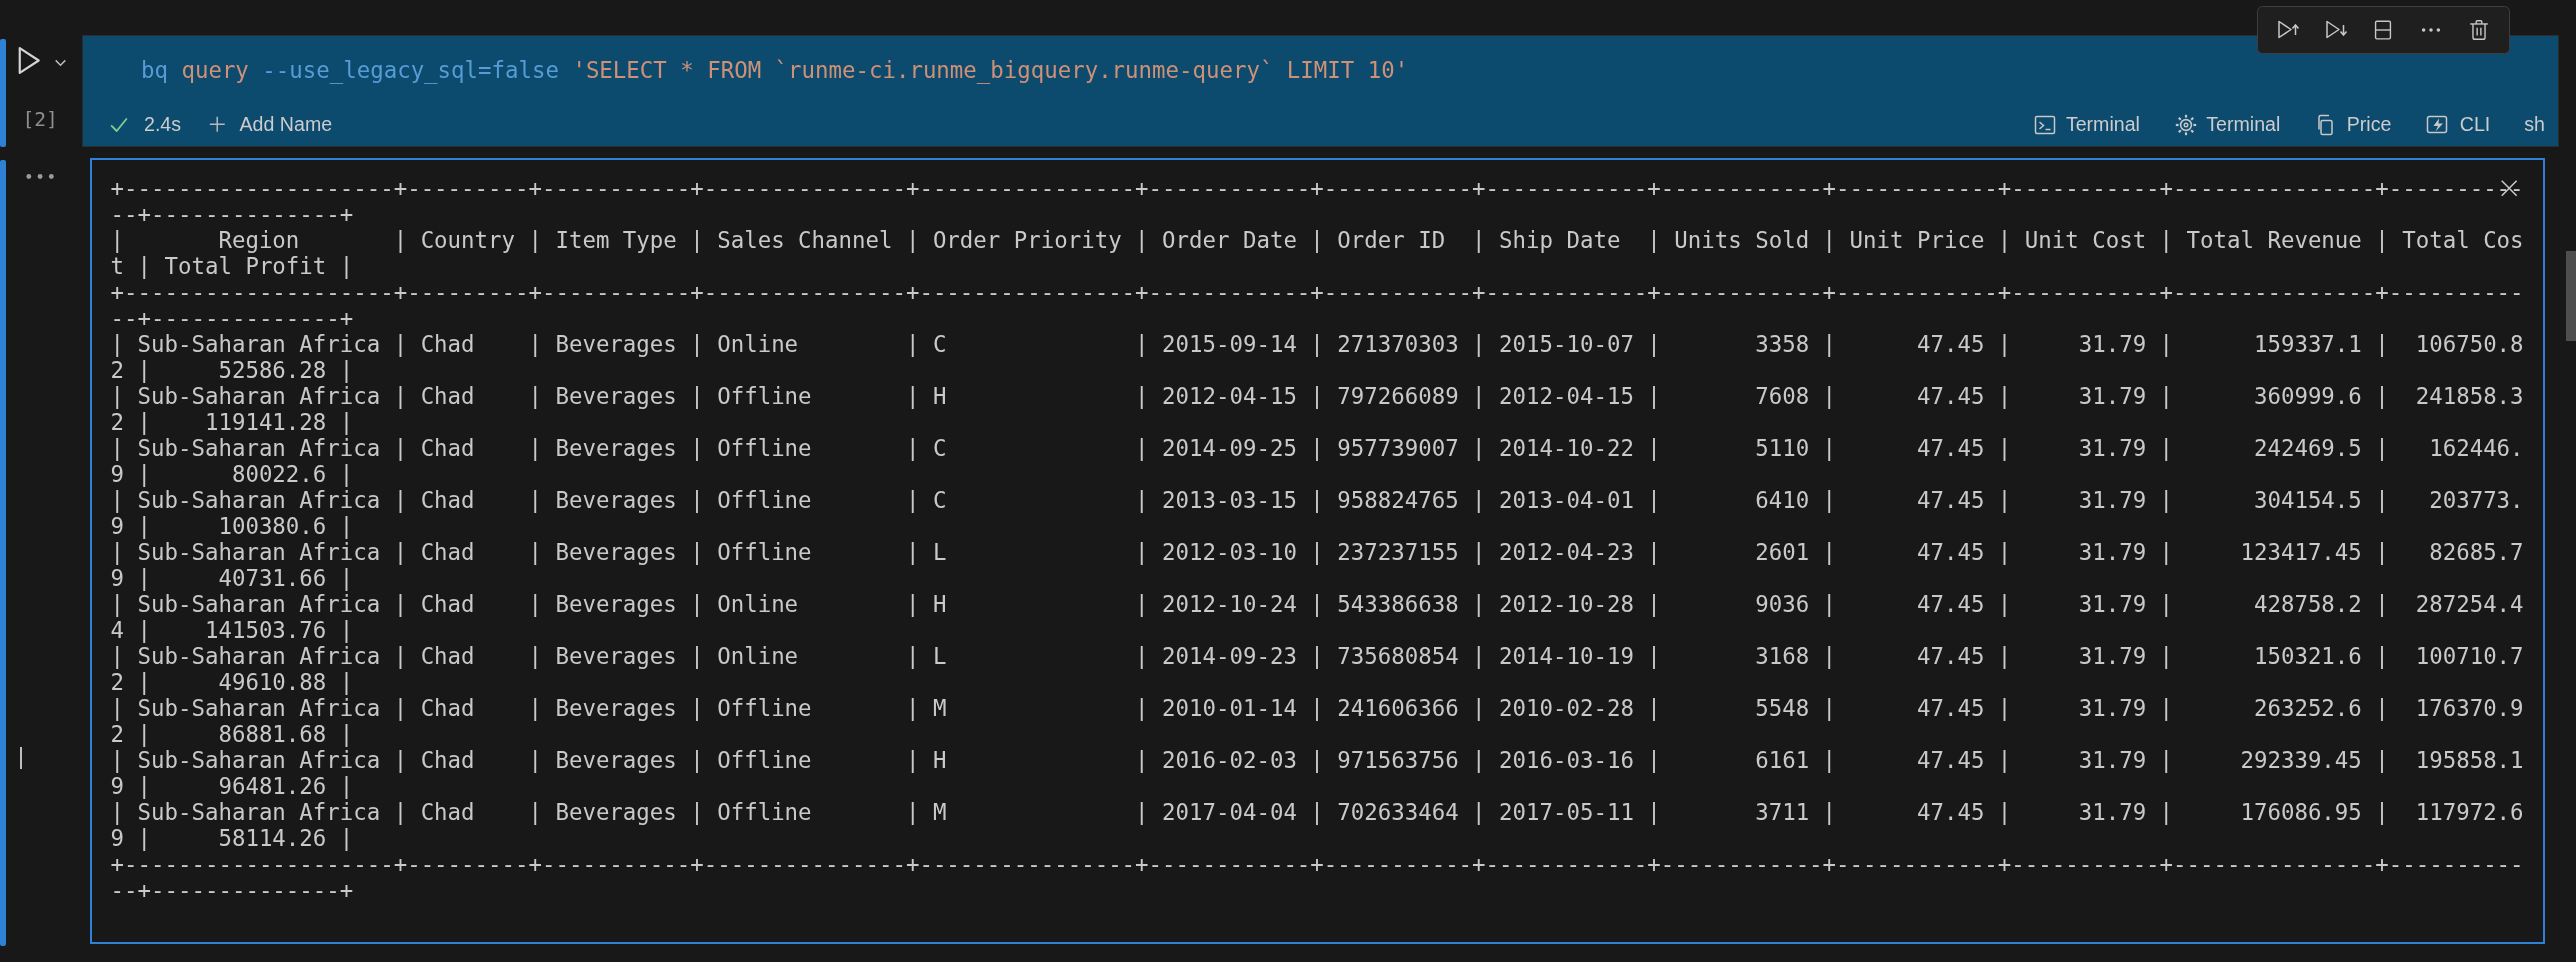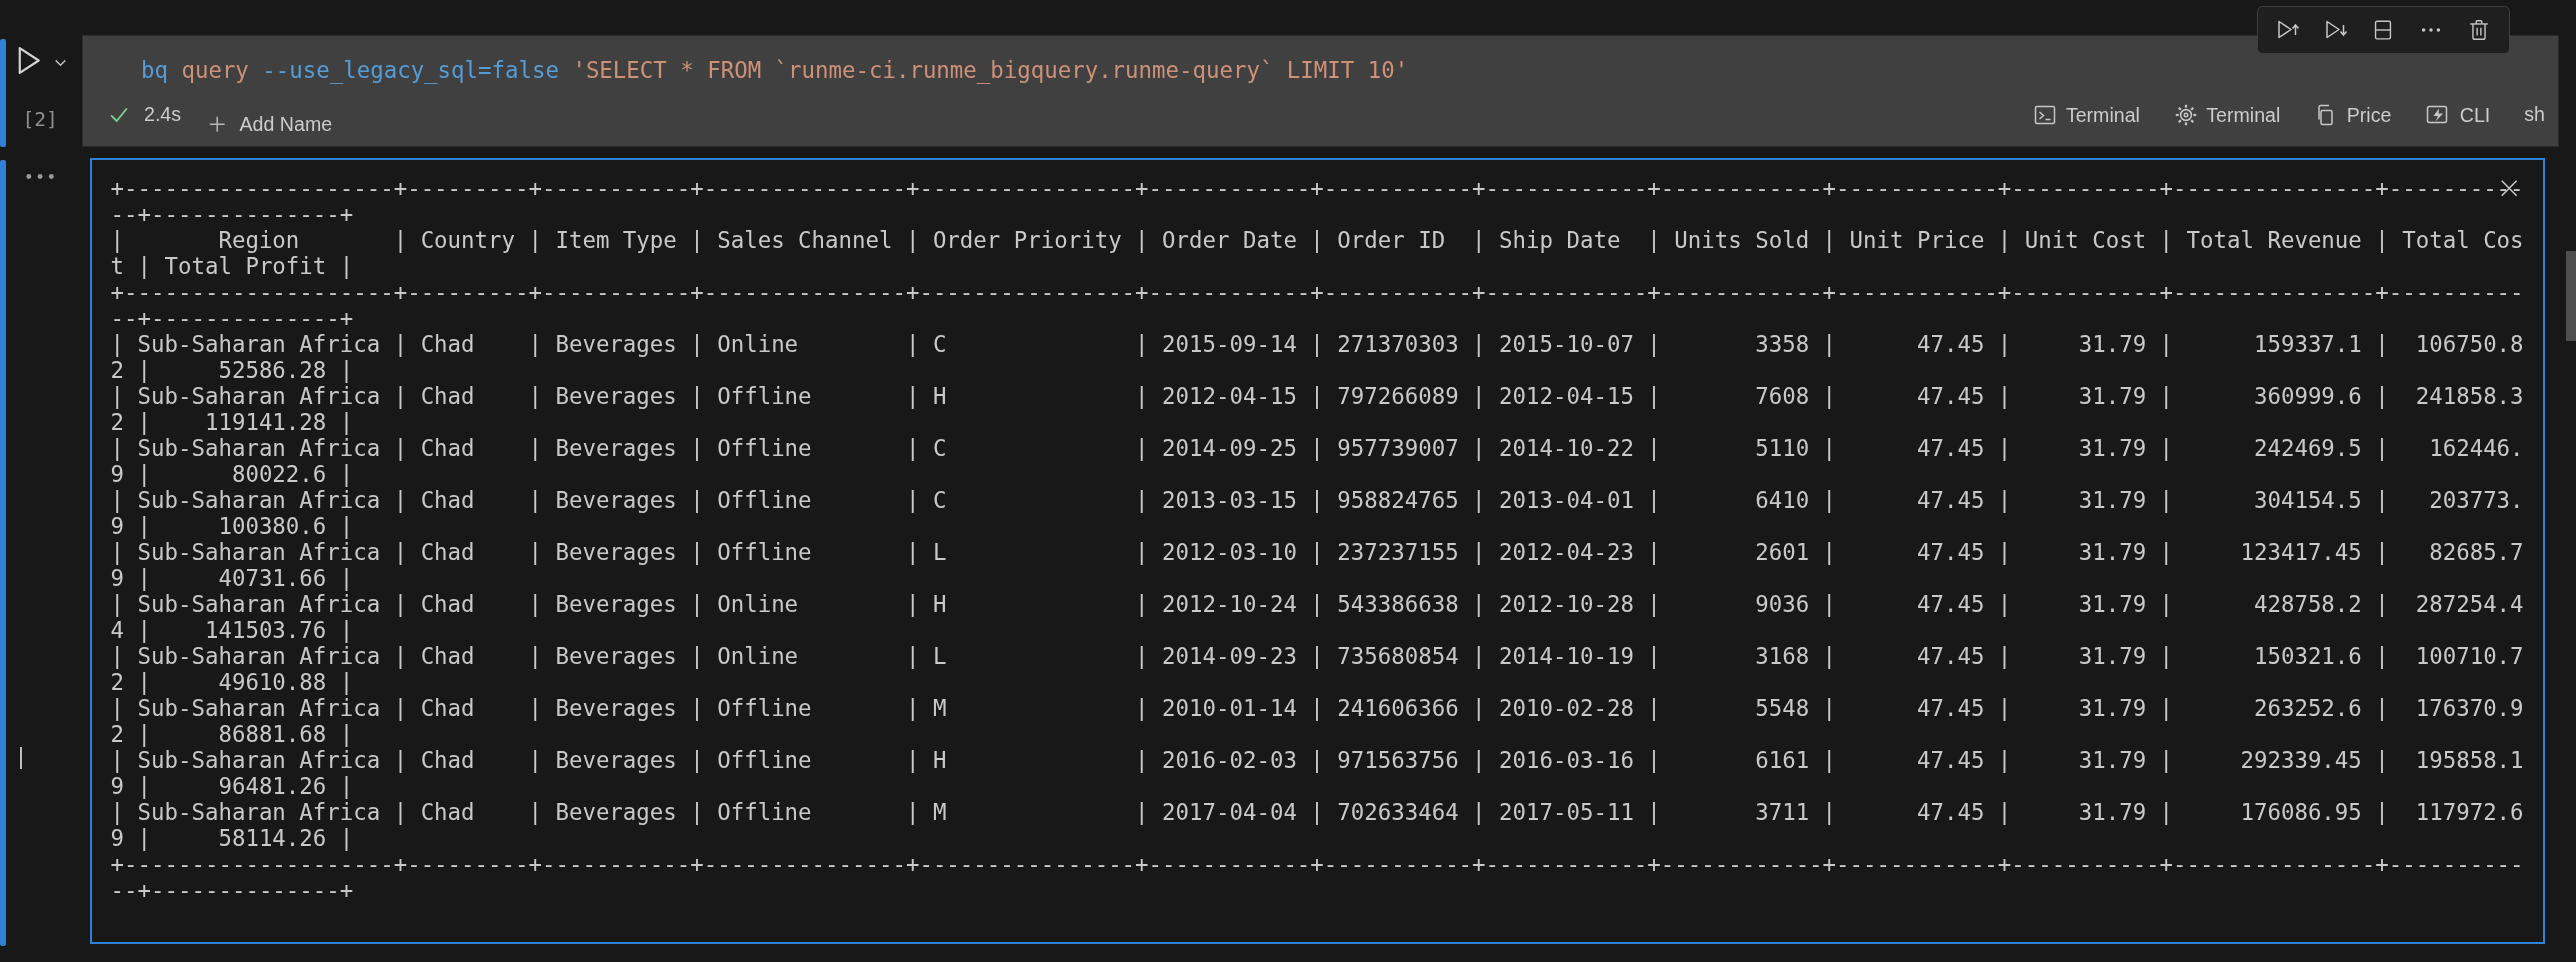--- a/index.html
+++ b/index.html
@@ -17,27 +17,27 @@
   .run-btn { position:absolute; left:11.2px; top:41px; width:39px; height:43px; cursor:pointer; }
   .run-chevron { position:absolute; left:52px; top:54px; width:17px; height:17px; cursor:pointer; }
 
   .exec-count { position:absolute; left:22.4px; top:108px; font-size:19.6px; color:#8f8f8f;
                 font-family:"DejaVu Sans Mono", monospace; }
 
   .output-more { position:absolute; left:24px; top:169px; width:34px; height:15px; cursor:pointer; }
 
   
   .cell { position:absolute; left:82px; top:35px; width:2477px; height:112px;
-          background:#404040; border:0.9px solid #2c2c2c; }
+          background:#0c4a6e; border:0.9px solid #2c2c2c; }
   .code-row { position:absolute; left:0; top:0; width:100%; height:67px; }
   .code-line { position:absolute; left:58px; top:20.5px; font-size:22.4px; line-height:26px;
                font-family:"DejaVu Sans Mono", monospace; white-space:pre; }
   .status-row { position:absolute; left:0; top:67px; width:100%; height:43px; }
-  .status-left { position:absolute; left:24px; top:0; height:43px; display:flex; }
-  .status-right { position:absolute; right:13px; top:0; height:43px; display:flex; align-items:flex-start; gap:34px; }
+  .status-left { position:absolute; left:24px; top:0; height:43px; display:flex; align-items:center; }
+  .status-right { position:absolute; right:13px; top:0; height:43px; display:flex; align-items:center; gap:34px; }
   .status-item { display:flex; align-items:center; gap:8.4px; font-size:19.6px; color:#cccccc; cursor:pointer; }
   .duration { font-size:19.6px; color:#cccccc; margin-left:13px; }
   .add-name { display:flex; align-items:center; gap:12px; margin-left:26px; font-size:19.6px; color:#cccccc; cursor:pointer; }
 
   
   .cell-toolbar { position:absolute; left:2257px; top:5.6px; width:253px; height:48px;
                   background:#1f1f1f; border:0.9px solid #3e3e3e; border-radius:5.6px;
                   display:flex; align-items:center; justify-content:space-around; padding:0 5.6px; }
   .tb-btn { width:32px; height:32px; display:flex; align-items:center; justify-content:center;
             cursor:pointer; border-radius:3.7px; }

